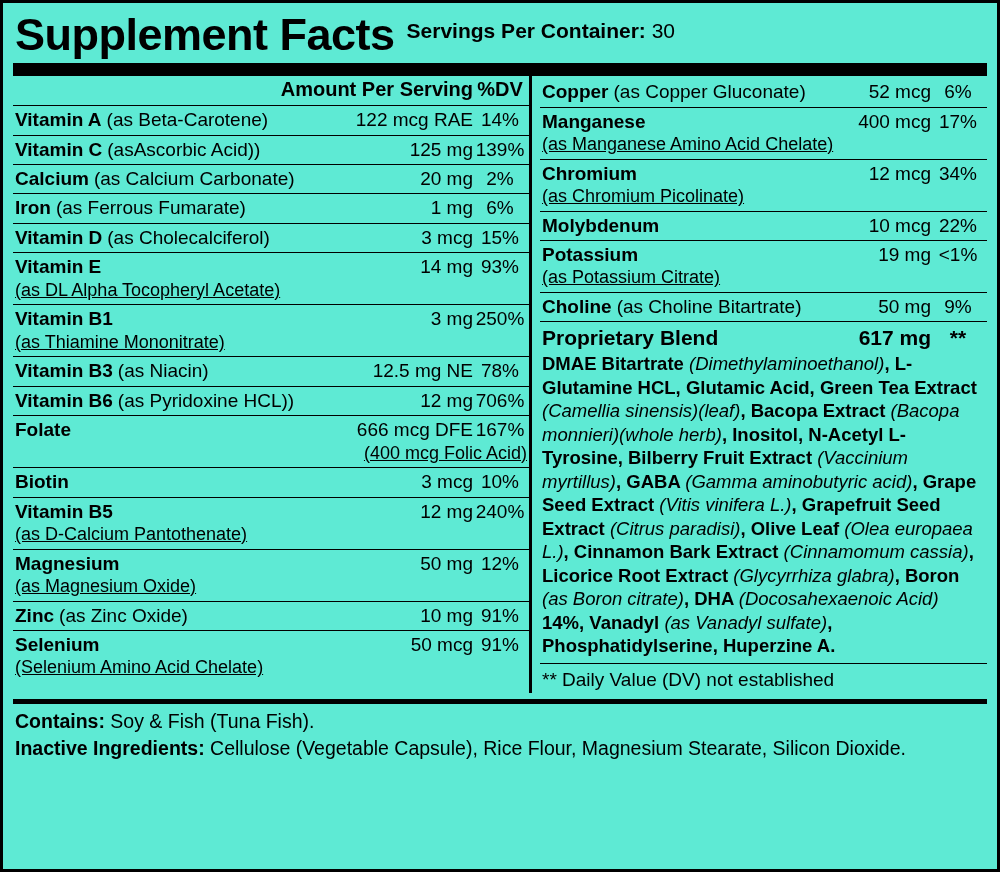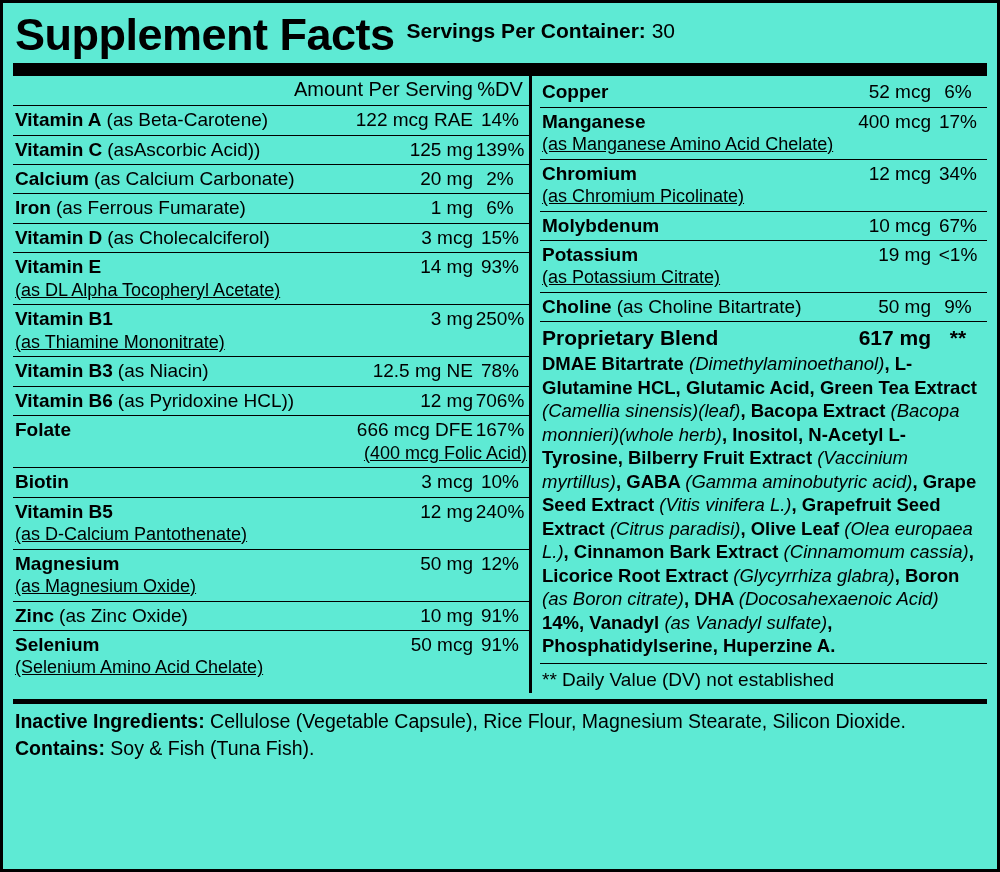--- a/index.html
+++ b/index.html
@@ -112,21 +112,21 @@
     margin-top: 1px;
     text-decoration: underline;
   }
   .sub.right { text-align: right; }
 
   
   .head-row {
     display: flex;
     align-items: baseline;
     justify-content: flex-end;
-    font-weight: normal;
+    font-weight: bold;
     font-size: 20px;
     padding: 2px 2px 4px 2px;
     border-bottom: 1.5px solid #000;
   }
   .head-row .dv { min-width: 54px; }
 
   .right-top-pad { padding-top: 2px; }
 
   
   .blend-head {
@@ -327,20 +327,21 @@
     </div>
 
     <div class="col-divider"></div>
 
     <div class="col-right">
       <div class="right-top-pad">
         <div id="right-rows">
             <div class="row">
               <div class="row-main">
                 <span class="nm">Copper</span>
+                <span class="src">(as Copper Gluconate)</span>
                 <span class="spacer"></span>
                 <span class="amt">52 mcg</span>
                 <span class="dv">6%</span>
               </div>
             </div>
             <div class="row">
               <div class="row-main">
                 <span class="nm">Manganese</span>
                 <span class="spacer"></span>
                 <span class="amt">400 mcg</span>
@@ -355,21 +356,21 @@
                 <span class="amt">12 mcg</span>
                 <span class="dv">34%</span>
               </div>
               <span class="sub">(as Chromium Picolinate)</span>
             </div>
             <div class="row">
               <div class="row-main">
                 <span class="nm">Molybdenum</span>
                 <span class="spacer"></span>
                 <span class="amt">10 mcg</span>
-                <span class="dv">67%</span>
+                <span class="dv">22%</span>
               </div>
             </div>
             <div class="row">
               <div class="row-main">
                 <span class="nm">Potassium</span>
                 <span class="spacer"></span>
                 <span class="amt">19 mg</span>
                 <span class="dv">&lt;1%</span>
               </div>
               <span class="sub">(as Potassium Citrate)</span>
@@ -395,22 +396,22 @@
       <div class="blend-body" id="blend-body">DMAE Bitartrate <i>(Dimethylaminoethanol)</i>, L-Glutamine HCL, Glutamic Acid, Green Tea Extract <i>(Camellia sinensis)(leaf)</i>, Bacopa Extract <i>(Bacopa monnieri)(whole herb)</i>, Inositol, N-Acetyl L-Tyrosine, Bilberry Fruit Extract <i>(Vaccinium myrtillus)</i>, GABA <i>(Gamma aminobutyric acid)</i>, Grape Seed Extract <i>(Vitis vinifera L.)</i>, Grapefruit Seed Extract <i>(Citrus paradisi)</i>, Olive Leaf <i>(Olea europaea L.)</i>, Cinnamon Bark Extract <i>(Cinnamomum cassia)</i>, Licorice Root Extract <i>(Glycyrrhiza glabra)</i>, Boron <i>(as Boron citrate)</i>, DHA <i>(Docosahexaenoic Acid)</i> 14%, Vanadyl <i>(as Vanadyl sulfate)</i>, Phosphatidylserine, Huperzine A.</div>
 
       <div class="footnote">** Daily Value (DV) not established</div>
     </div>
   </div>
 
   <div class="footer-rule"></div>
 
   <div class="footer">
     <div class="footer-line">
+      <b>Contains:</b>
+      <span>Soy &amp; Fish (Tuna Fish).</span>
+    </div>
+    <div class="footer-line">
       <b>Inactive Ingredients:</b>
       <span>Cellulose (Vegetable Capsule), Rice Flour, Magnesium Stearate, Silicon Dioxide.</span>
     </div>
-    <div class="footer-line">
-      <b>Contains:</b>
-      <span>Soy &amp; Fish (Tuna Fish).</span>
-    </div>
   </div>
 
 </div>
 
 </body></html>

